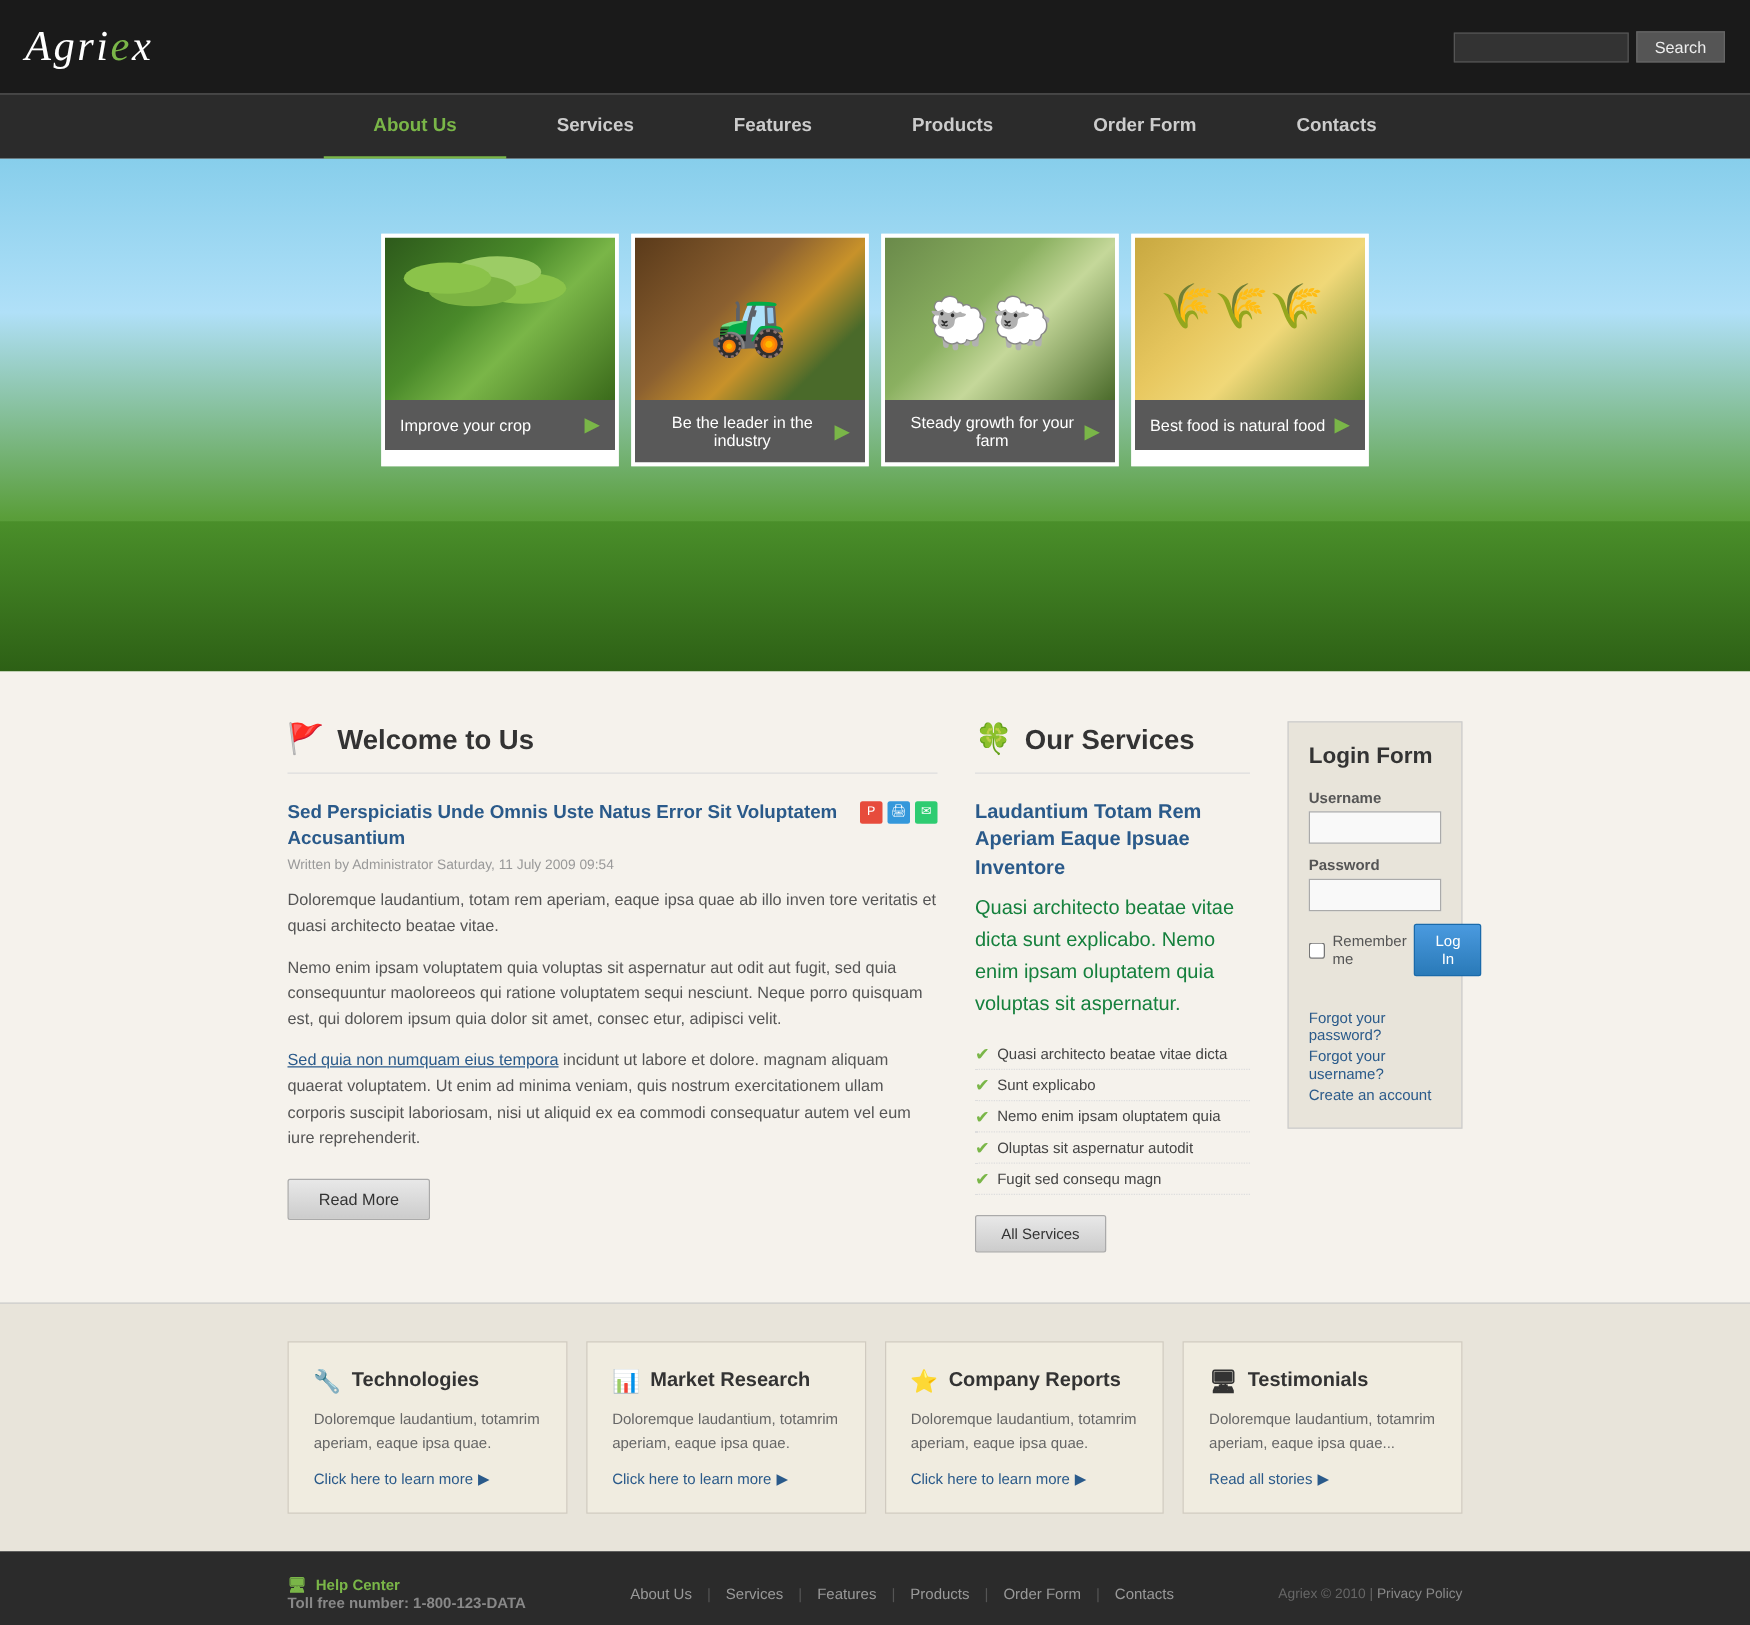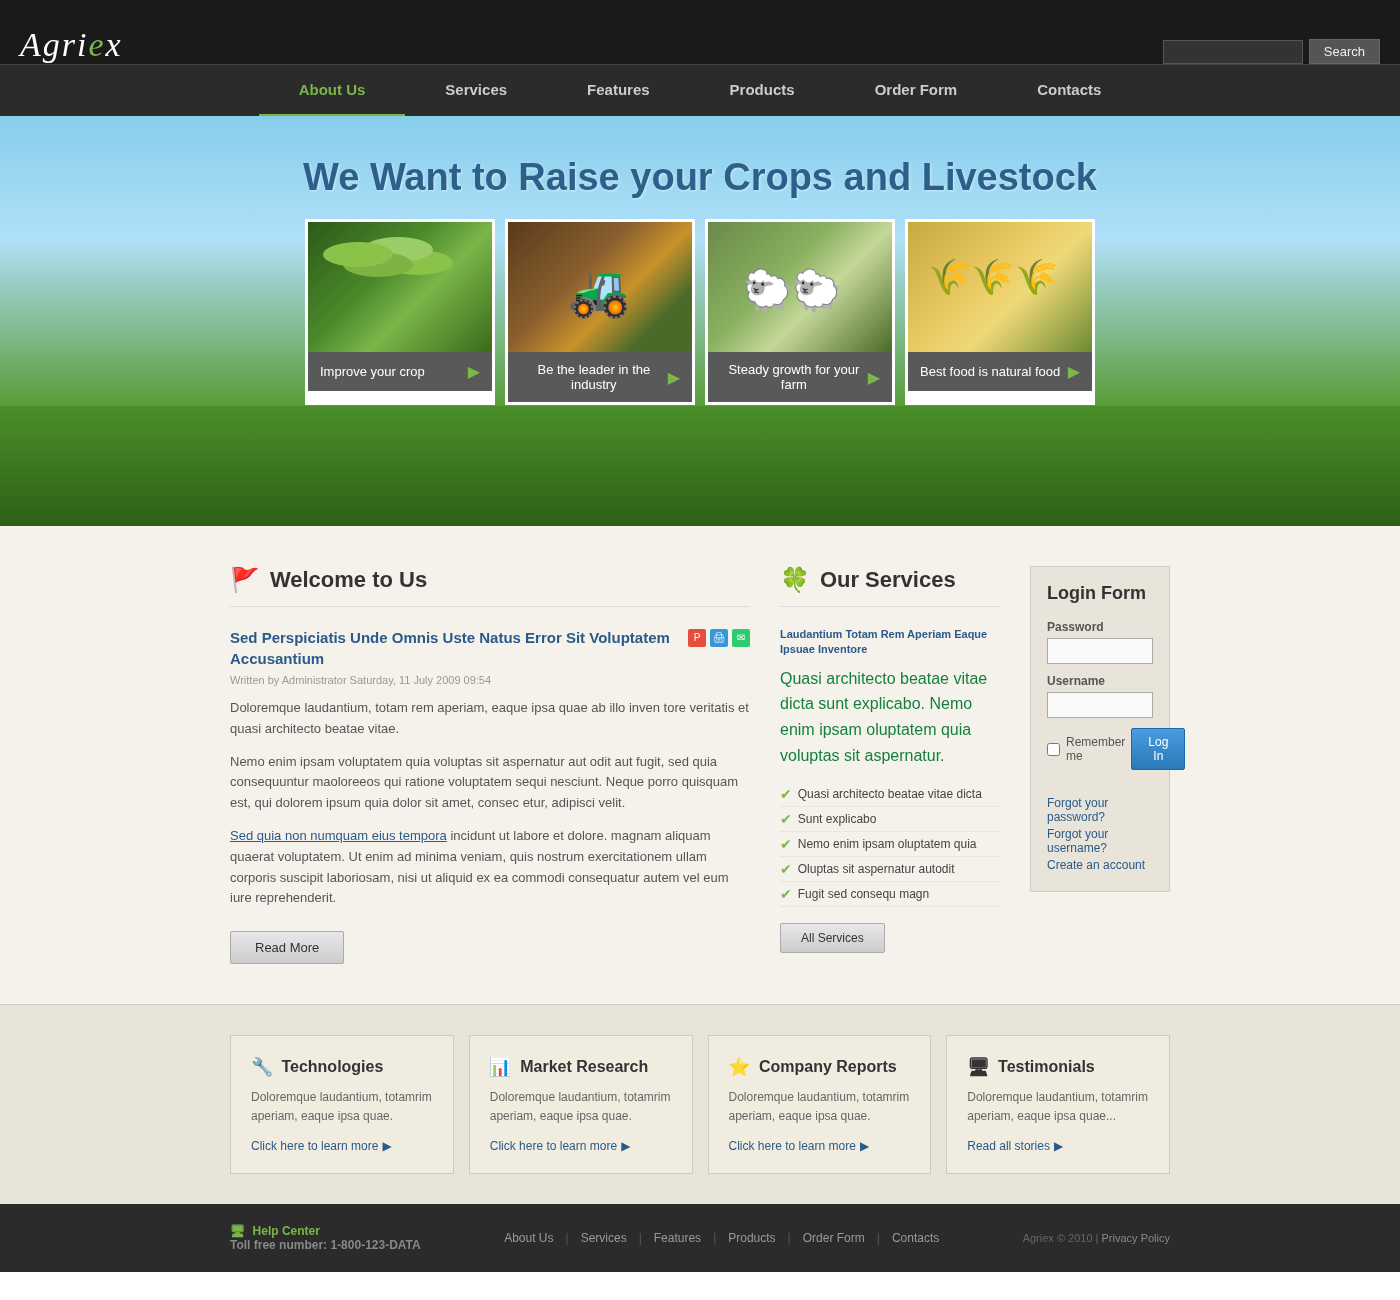--- a/index.html
+++ b/index.html
@@ -3,23 +3,23 @@
   <meta charset="utf-8">
   <style>
     * { margin: 0; padding: 0; box-sizing: border-box; }
     body { font-family: Arial, sans-serif; font-size: 13px; color: #333; background: #fff; }
 
     
     #header {
       background: #1a1a1a;
       padding: 0 20px;
       display: flex;
-      align-items: flex-end;
+      align-items: center;
       justify-content: space-between;
-      height: 64px;
+      height: 75px;
     }
     #logo {
       color: #fff;
       font-size: 32px;
       font-style: italic;
       font-family: Georgia, serif;
       letter-spacing: 2px;
       text-decoration: none;
     }
     #logo span { color: #7ab648; }
@@ -279,21 +279,21 @@
       margin-top: 10px;
       border-radius: 2px;
     }
 
     
     #services-section {
       width: 220px;
       flex-shrink: 0;
     }
     .services-subtitle {
-      font-size: 11px;
+      font-size: 16px;
       font-weight: bold;
       color: #2a5a8a;
       margin-bottom: 8px;
       line-height: 1.4;
     }
     .services-body {
       color: #15803d;
       font-size: 16px;
       line-height: 1.6;
       margin-bottom: 14px;
@@ -516,21 +516,20 @@
     <li>
       <a href="#">Order Form</a>
     </li>
     <li>
       <a href="#">Contacts</a>
     </li>
   </ul>
 </nav>
 
 <div id="hero">
-  <h1>We Want to Raise your Crops and Livestock</h1>
   <div id="hero-cards">
     <div class="hero-card">
       <div class="hero-card-img peas"></div>
       <div class="hero-card-label">
         <span>Improve your crop</span>
         <span class="hero-card-arrow">▶</span>
       </div>
     </div>
     <div class="hero-card">
       <div class="hero-card-img tractor"></div>
@@ -614,26 +613,26 @@
           <span>Fugit sed consequ magn</span>
         </li>
       </ul>
       <a href="#" class="all-services-btn">All Services</a>
     </div>
 
     <div id="login-section">
       <div class="login-box">
         <div class="login-title">Login Form</div>
         <div class="login-field">
+          <label>Username</label>
+          <input type="text" style="">
+        </div>
+        <div class="login-field">
           <label>Password</label>
           <input type="password" style="">
-        </div>
-        <div class="login-field">
-          <label>Username</label>
-          <input type="text" style="">
         </div>
         <div class="login-remember clearfix">
           <input type="checkbox" style="">
           <label>Remember me</label>
           <button class="login-btn" style="margin-left:auto;">Log In</button>
         </div>
         <div class="login-links">
           <a href="#">Forgot your password?</a>
           <a href="#">Forgot your username?</a>
           <a href="#">Create an account</a>

